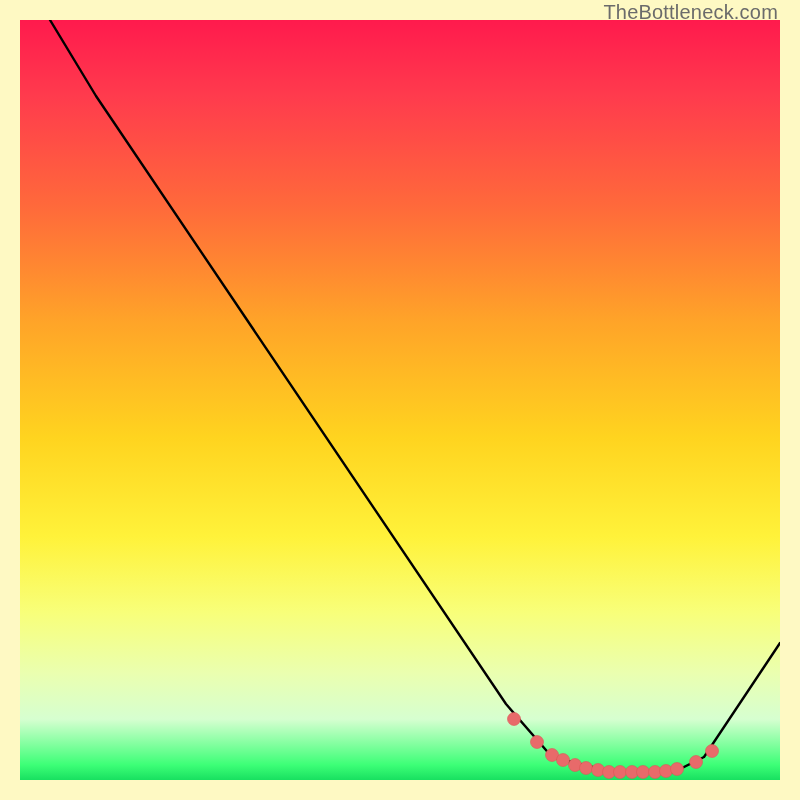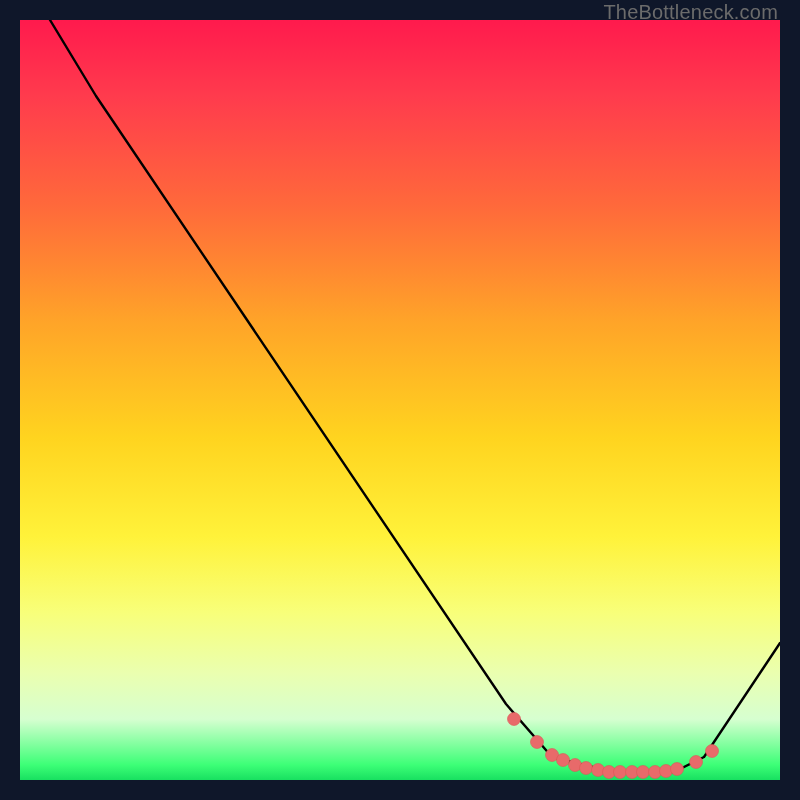--- a/index.html
+++ b/index.html
@@ -10,21 +10,21 @@
     background: #000;
     overflow: hidden;
     font-family: Arial, Helvetica, sans-serif;
   }
   .frame {
     position: absolute;
     left: 0;
     top: 0;
     width: 800px;
     height: 800px;
-    background: #0f172a;
+    background: #fef9c3;
   }
   .plot {
     position: absolute;
     left: 20px;
     top: 20px;
     width: 760px;
     height: 760px;
     background: linear-gradient(to bottom,
       #ff1a4d 0%,
       #ff3b4d 10%,

